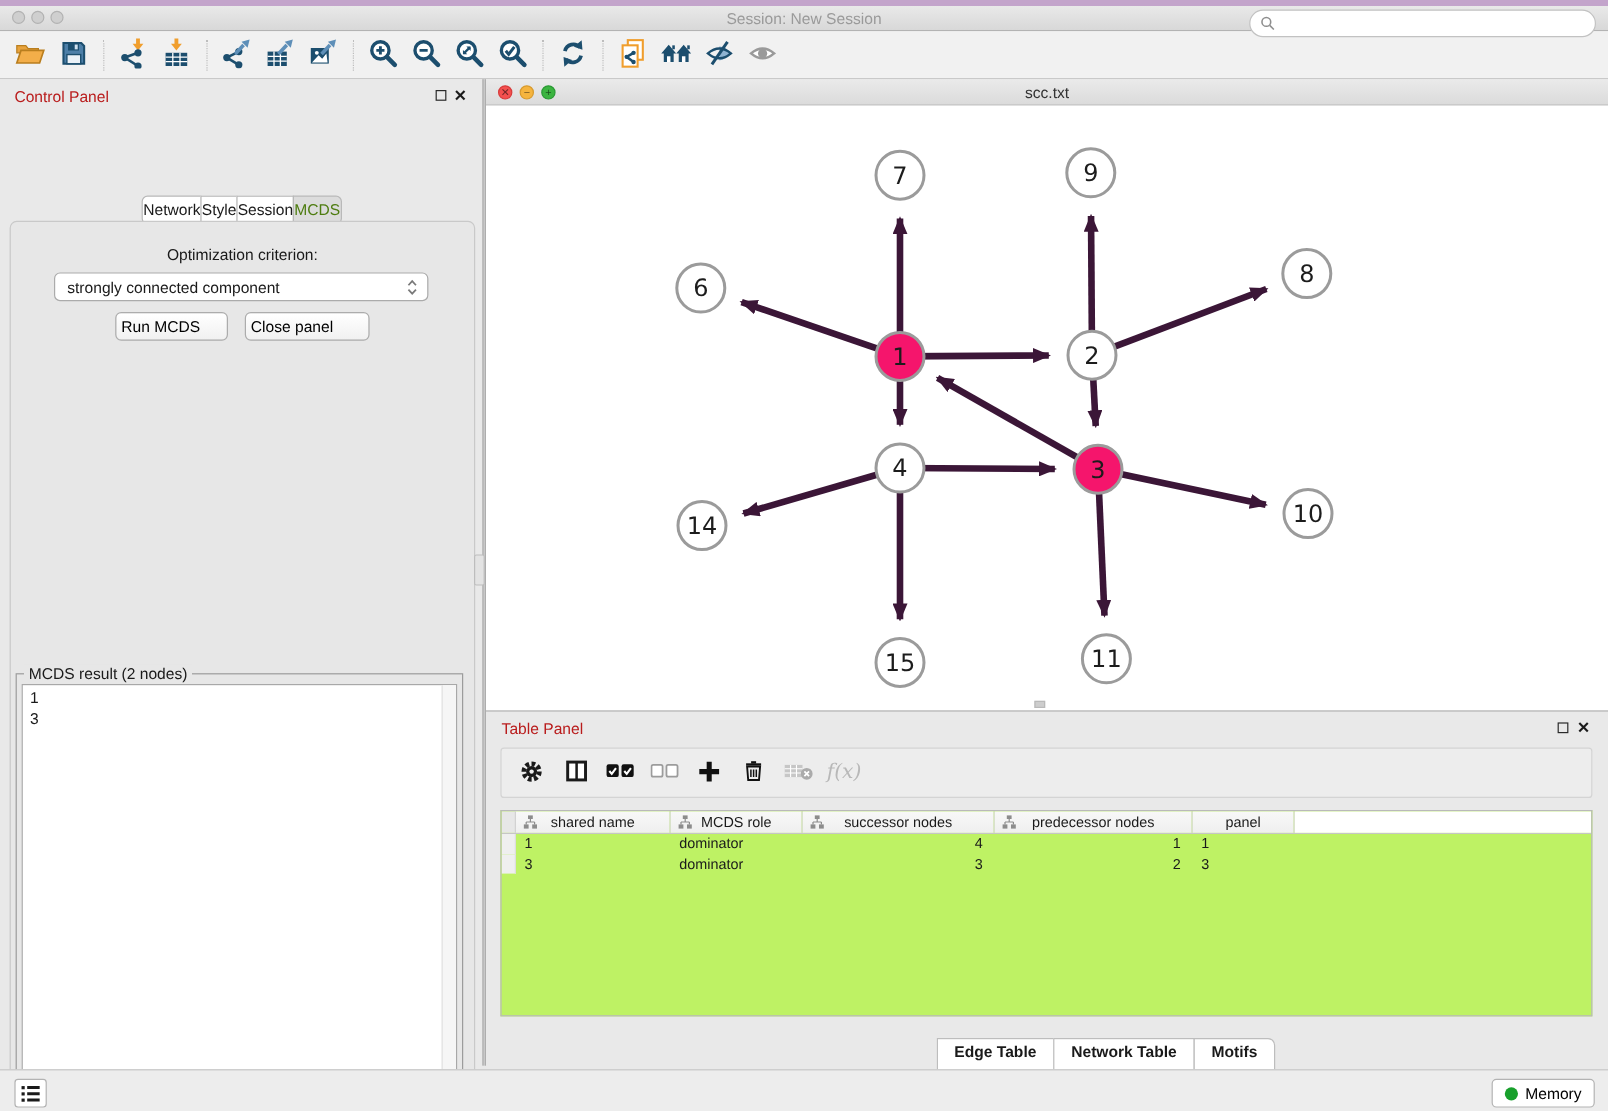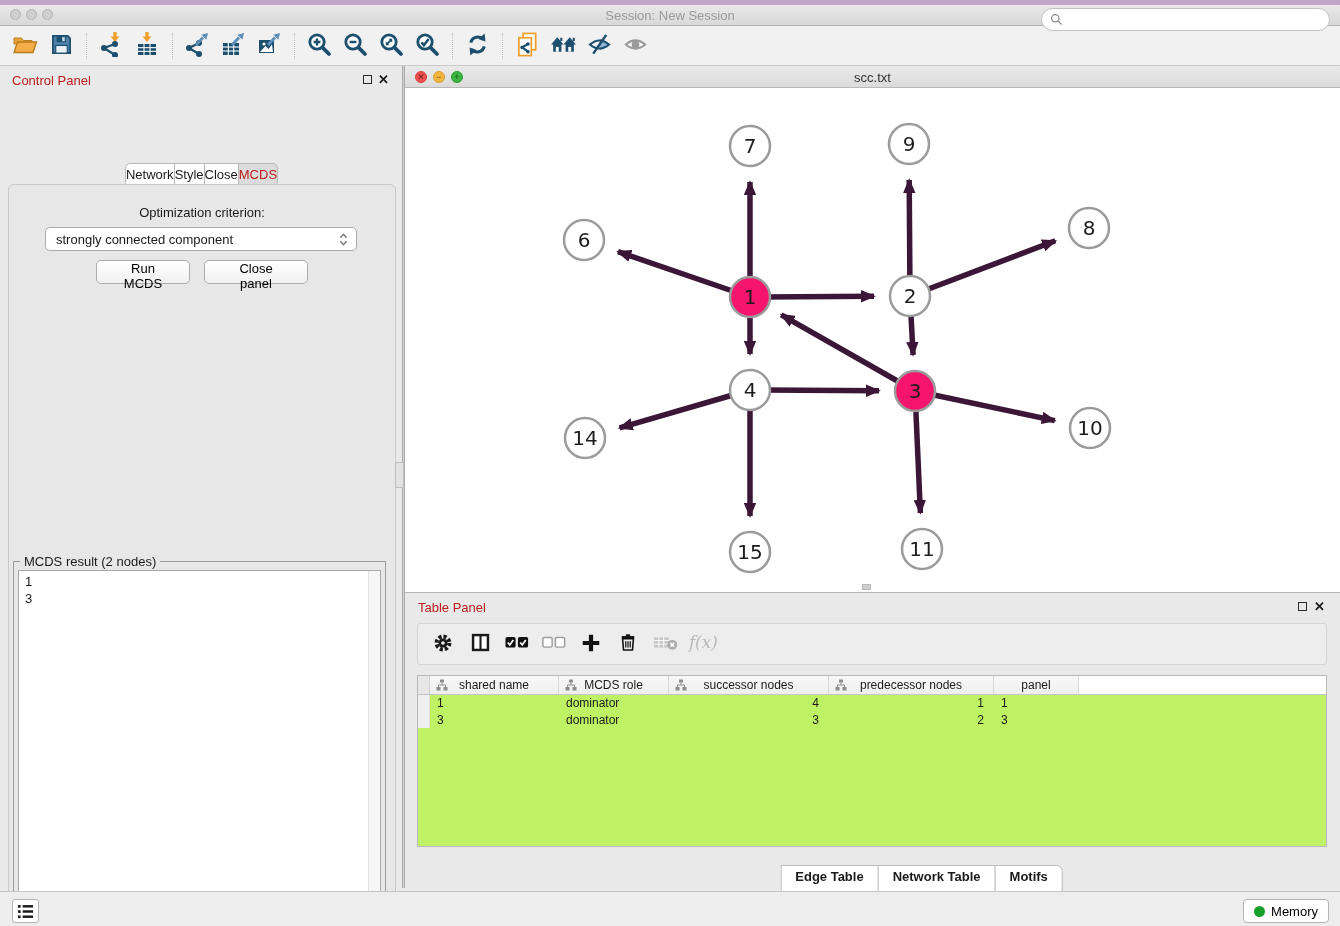--- a/index.html
+++ b/index.html
@@ -36,32 +36,32 @@
                     background:#E3E3E3; border:1px solid #BDBDBD; border-radius:2px; z-index:5; }
   .panel-title { position:absolute; left:12px; top:7px; color:#b91c1c; }
   .float-ic { position:absolute; width:9px; height:9px; border:1.6px solid #2A2A2A; top:9px; }
   .close-ic { position:absolute; top:6px; font-weight:bold; font-size:13px; color:#1A1A1A; }
 
   .cp-tabs { position:absolute; left:0; right:0; top:97px; display:flex; justify-content:center; }
   .cp-tab { background:#fff; border:1px solid #B9B9B9; margin-right:-1px; padding:3px 0 4px;
             font-size:13px; }
   .cp-tab:first-child { border-radius:5px 0 0 5px; }
   .cp-tab:last-child  { border-radius:0 5px 5px 0; }
-  .cp-tab.sel { background:#DCDCDC; color:#b91c1c; }
+  .cp-tab.sel { background:#DCDCDC; color:#4d7c0f; }
 
   .cp-content { position:absolute; left:8px; top:118px; width:388px; height:762px;
                 background:#E7E7E7; border:1px solid #C9C9C9; border-radius:6px; }
   .opt-label { position:absolute; left:0; right:0; top:20px; text-align:center; }
   .dropdown { position:absolute; left:36px; top:42px; width:312px; height:24px; background:#fff;
               border:1px solid #ABABAB; border-radius:5px; display:flex; align-items:center;
               padding:0 8px 0 10px; }
   .dropdown .dd-val { flex:1; }
   .btn { position:absolute; height:24px; background:linear-gradient(#FFFFFF,#F1F1F1);
-         border:1px solid #ACACAC; border-radius:5px; font-size:13px; text-align:center;
-         font-family:"Liberation Sans",sans-serif; padding:0 18px; }
+         border:1px solid #ACACAC; border-radius:5px; font-size:13px; text-align:left;
+         font-family:"Liberation Sans",sans-serif; padding:0 4px; }
   #run-btn { left:87px; top:75px; width:94px; }
   #closep-btn { left:195px; top:75px; width:104px; }
 
   .result-group { position:absolute; left:4px; top:376px; width:373px; height:378px;
                   border:1px solid #9C9C9C; }
   .result-legend { position:absolute; top:-8px; left:6px; background:#E7E7E7; padding:0 4px; }
   .result-area { position:absolute; left:4px; top:8px; right:4px; bottom:4px; background:#fff;
                  border:1px solid #A8A8A8; }
   .result-scroll { position:absolute; right:0; top:0; bottom:0; width:12px; background:#F6F6F6;
                    border-left:1px solid #E2E2E2; }
@@ -287,21 +287,21 @@
     <input placeholder="" style="">
   </div>
 
   <div class="cpanel">
     <div class="panel-title">Control Panel</div>
     <div class="float-ic" style="right:30px"></div>
     <div class="close-ic" style="right:13px">✕</div>
     <div class="cp-tabs" id="cp-tabs">
         <div class="cp-tab">Network</div>
         <div class="cp-tab">Style</div>
-        <div class="cp-tab">Close</div>
+        <div class="cp-tab">Session</div>
         <div class="cp-tab sel">MCDS</div>
       </div>
     <div class="cp-content">
       <div class="opt-label">Optimization criterion:</div>
       <div class="dropdown">
         <span class="dd-val">strongly connected component</span>
         <svg viewBox="0 0 10 14" width="9" height="13">
             <path d="M1.5 5 L5 1.2 L8.5 5" fill="none" stroke="#7A7A7A" stroke-width="1.6"></path>
             <path d="M1.5 9 L5 12.8 L8.5 9" fill="none" stroke="#7A7A7A" stroke-width="1.6"></path>
           </svg>

